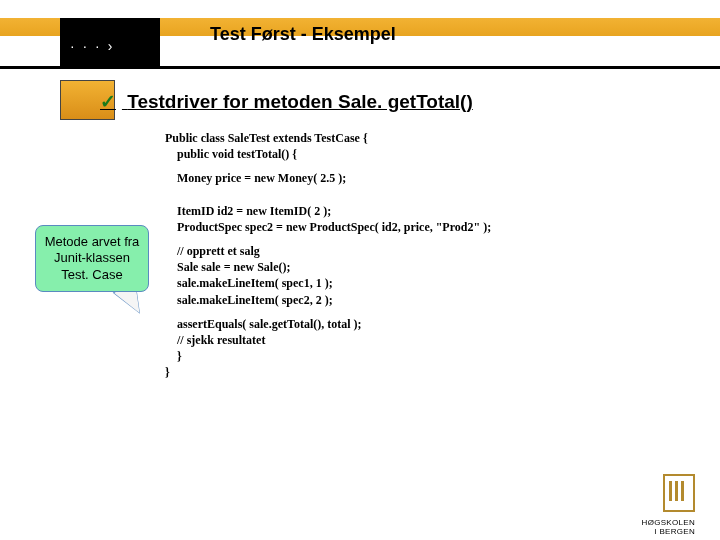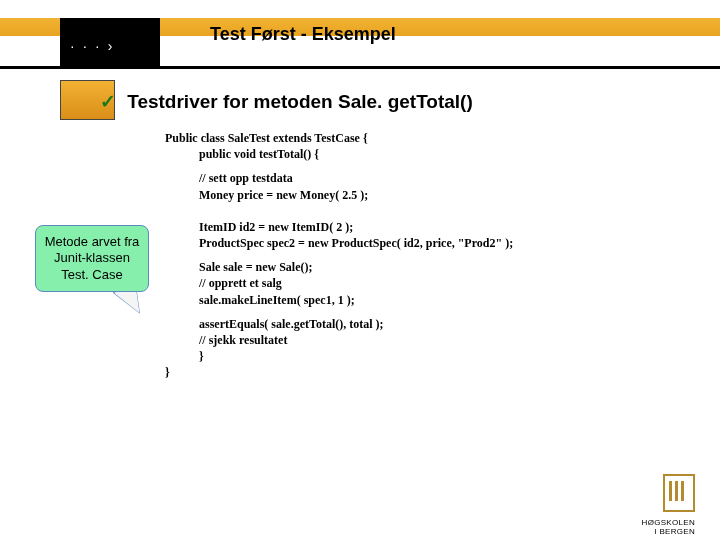--- a/index.html
+++ b/index.html
@@ -71,38 +71,39 @@
     border: 1px solid #444;
     box-sizing: border-box;
   }
   .bullet-line {
     position: absolute;
     left: 100px;
     top: 90px;
     font-size: 19px;
     font-weight: bold;
     color: #000;
+    text-decoration: underline;
   }
   .check {
     color: #1a7a1a;
     font-weight: bold;
     margin-right: 6px;
   }
   .code {
     position: absolute;
     left: 165px;
     top: 130px;
     font-family: Liberation Serif, serif;
     font-size: 12px;
     line-height: 1.35;
     font-weight: bold;
     color: #000;
     width: 480px;
   }
-  .code .indent1 { display: block; margin-left: 34px; white-space: pre; }
+  .code .indent1 { display: block; margin-left: 12px; white-space: pre; }
   .code .gap    { display: block; height: 8px; }
   .callout {
     position: absolute;
     left: 35px;
     top: 225px;
     width: 100px;
     padding: 8px 6px;
     border: 1px solid #5a8ac0;
     border-radius: 8px;
     background: #86efac;
@@ -178,30 +179,30 @@
 
 <div class="bullet-line">
   <span class="check">✓</span>
   <span>Testdriver for metoden Sale. getTotal()</span>
 </div>
 
 <div class="code">
   <span>Public class SaleTest extends TestCase {</span>
   <span class="indent1">public void testTotal() {</span>
   <span class="gap"></span>
-  <span class="indent1">// sett opp testdata</span>
   <span class="indent1">Money price = new Money( 2.5 );</span>
   <span class="gap"></span>
   <span class="gap"></span>
   <span class="indent1">ItemID id2 = new ItemID( 2 );</span>
   <span class="indent1">ProductSpec spec2 = new ProductSpec( id2, price, "Prod2" );</span>
   <span class="gap"></span>
+  <span class="indent1">// opprett et salg</span>
   <span class="indent1">Sale sale = new Sale();</span>
-  <span class="indent1">// opprett et salg</span>
   <span class="indent1">sale.makeLineItem( spec1, 1 );</span>
+  <span class="indent1">sale.makeLineItem( spec2, 2 );</span>
   <span class="gap"></span>
   <span class="indent1">assertEquals( sale.getTotal(), total );</span>
   <span class="indent1">// sjekk resultatet</span>
   <span class="indent1">}</span>
   <span>}</span>
 </div>
 
 <div class="callout-tail-border"></div>
 <div class="callout-tail"></div>
 <div class="callout">Metode arvet fra Junit-klassen Test. Case</div>

